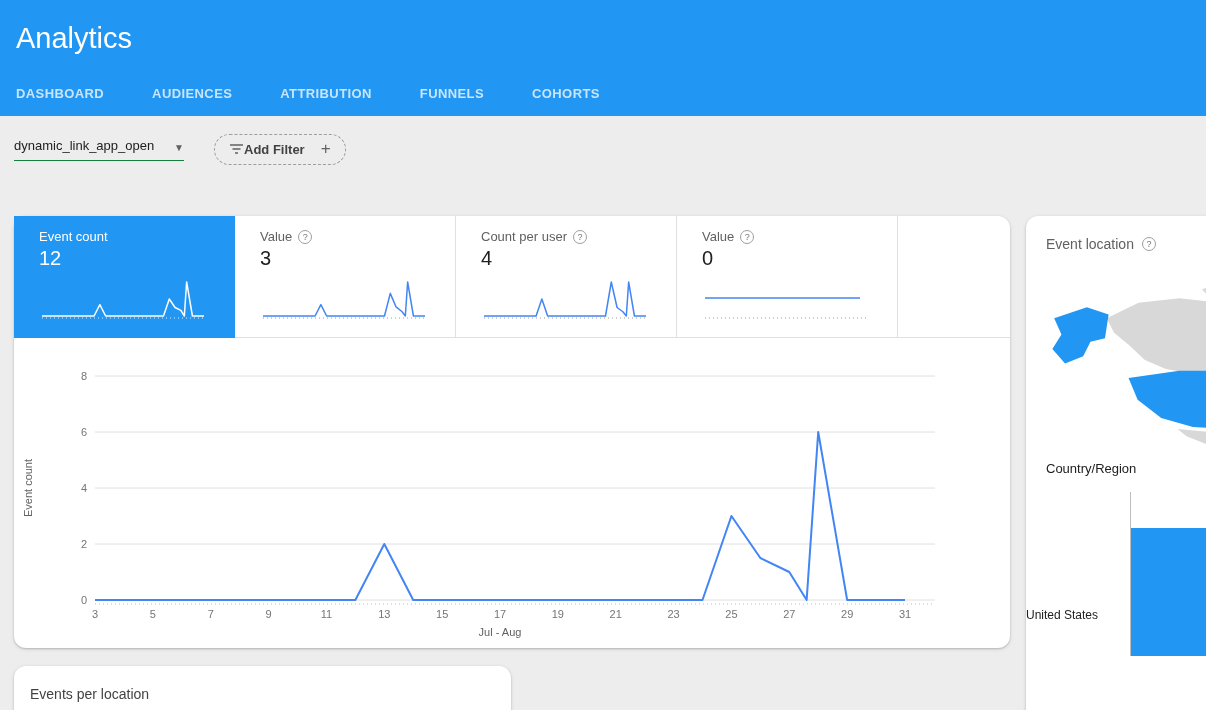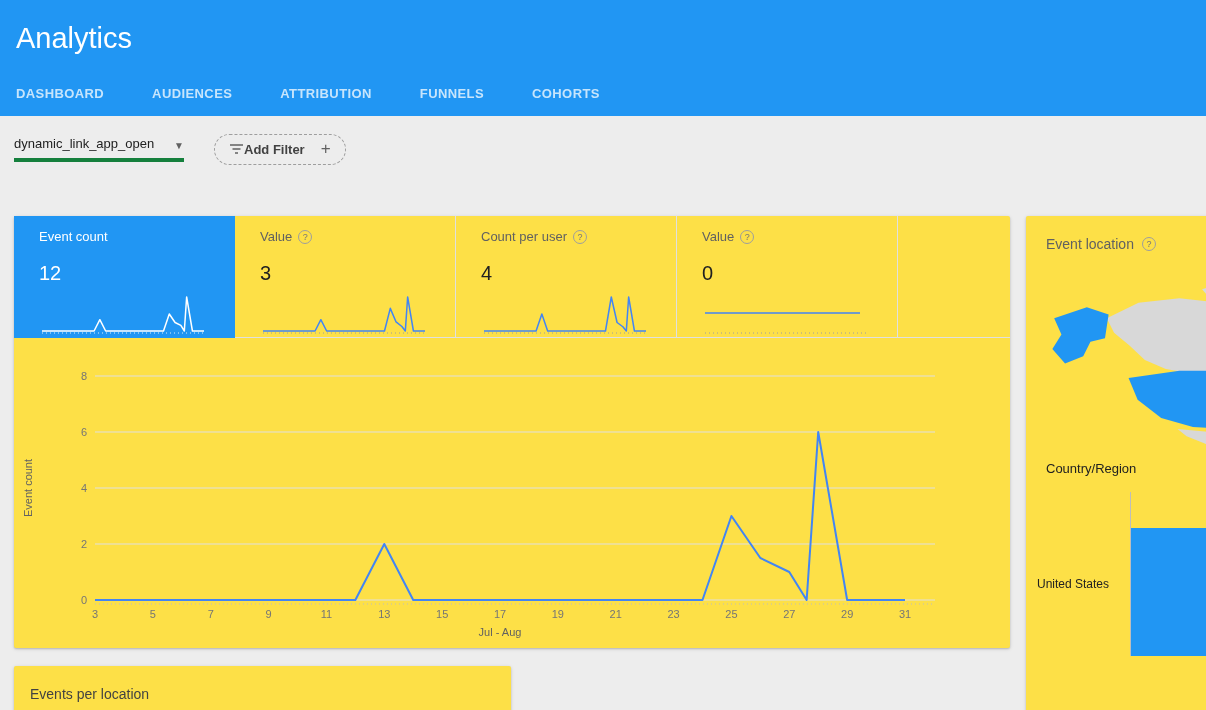--- a/index.html
+++ b/index.html
@@ -6,48 +6,48 @@
   html,body{width:1206px;height:710px;overflow:hidden;background:#ededed;
     font-family:"Liberation Sans",sans-serif}
   .header{background:#2196F3}
   .app-title{color:#fff;font-size:29px;font-weight:400;padding:22px 16px 16px}
   .tabs{display:flex;margin-left:-8px}
   .tab{color:rgba(255,255,255,.75);font-size:13px;font-weight:700;letter-spacing:.4px;
     padding:15px 24px 12px;border-bottom:3px solid transparent;cursor:pointer;white-space:nowrap}
   .tab.active{color:#fff;border-bottom-color:#fff}
   .filter-bar{display:flex;align-items:center;height:66px;padding-left:14px;gap:30px}
   .event-select{width:170px;display:flex;justify-content:space-between;align-items:flex-end;
-    border-bottom:4px solid #15803d;padding-bottom:7px;font-size:13px;color:#212121;cursor:pointer}
+    border-bottom:1px solid #15803d;padding-bottom:7px;font-size:13px;color:#212121;cursor:pointer}
   .caret{color:#616161;font-size:10px;line-height:1}
   .add-filter{display:inline-flex;align-items:center;gap:0;border:1px dashed #9e9e9e;
     border-radius:16px;background:transparent;height:31px;padding:0 14px;font-size:13px;
     font-weight:700;color:#424242;font-family:inherit;cursor:pointer}
   .add-filter .plus{font-size:17px;color:#616161;margin-left:16px;font-weight:400}
-  .card{position:absolute;background:#fde047;border-radius:2px;
+  .card{position:absolute;background:#ffffff;border-radius:12px;
     box-shadow:0 1px 2px rgba(0,0,0,.18),0 1px 4px rgba(0,0,0,.10)}
   .main-card{left:14px;top:216px;width:996px;height:432px}
   .metric-row{display:flex;height:122px;border-bottom:1px solid #e0e0e0}
   .metric{width:221px;height:122px;padding:13px 16px 6px 25px;border-right:1px solid #e0e0e0;cursor:pointer}
   .metric .lbl{display:flex;align-items:center;gap:6px;font-size:13px;color:#616161}
-  .metric .val{font-size:20px;color:#212121;margin-top:18px}
+  .metric .val{font-size:20px;color:#212121;margin-top:3px}
   .metric.selected{background:#2196F3;border-right-color:transparent}
   .metric.selected .lbl,.metric.selected .val{color:#fff}
   .help{display:inline-flex;align-items:center;justify-content:center;flex:0 0 auto;
     width:14px;height:14px;border:1px solid #9e9e9e;border-radius:50%;
     font-size:9px;color:#757575;cursor:pointer}
   .big-chart{position:relative;padding-top:18px}
   .ylab{position:absolute;left:14px;top:150px;transform:translate(-50%,-50%) rotate(-90deg);
     font-size:11px;color:#616161;white-space:nowrap}
   .location-card{left:1026px;top:216px;width:372px;height:560px}
   .loc-title{display:flex;align-items:center;gap:8px;padding:20px 20px 0;font-size:14px;color:#616161}
   .map{margin-top:10px;display:block}
   .country-region{padding-left:20px;font-size:13px;color:#212121;margin-top:4px}
   .loc-chart{display:flex;margin-top:16px}
   .loc-labels{width:104px}
-  .loc-label{margin-top:85px;text-align:center;padding-right:10px;font-size:12px;color:#212121}
+  .loc-label{margin-top:116px;text-align:left;padding-right:10px;font-size:12px;color:#212121}
   .loc-axis{flex:1;border-left:1px solid #bdbdbd;padding-top:36px}
   .loc-bar{height:128px;background:#2196F3}
   .bottom-card{left:14px;top:666px;width:497px;height:90px;padding:20px 16px;font-size:14px;color:#424242}
   svg text{font-family:"Liberation Sans",sans-serif}
 </style>
 </head>
 <body>
 
 <div class="header">
   <div class="app-title">Analytics</div>

